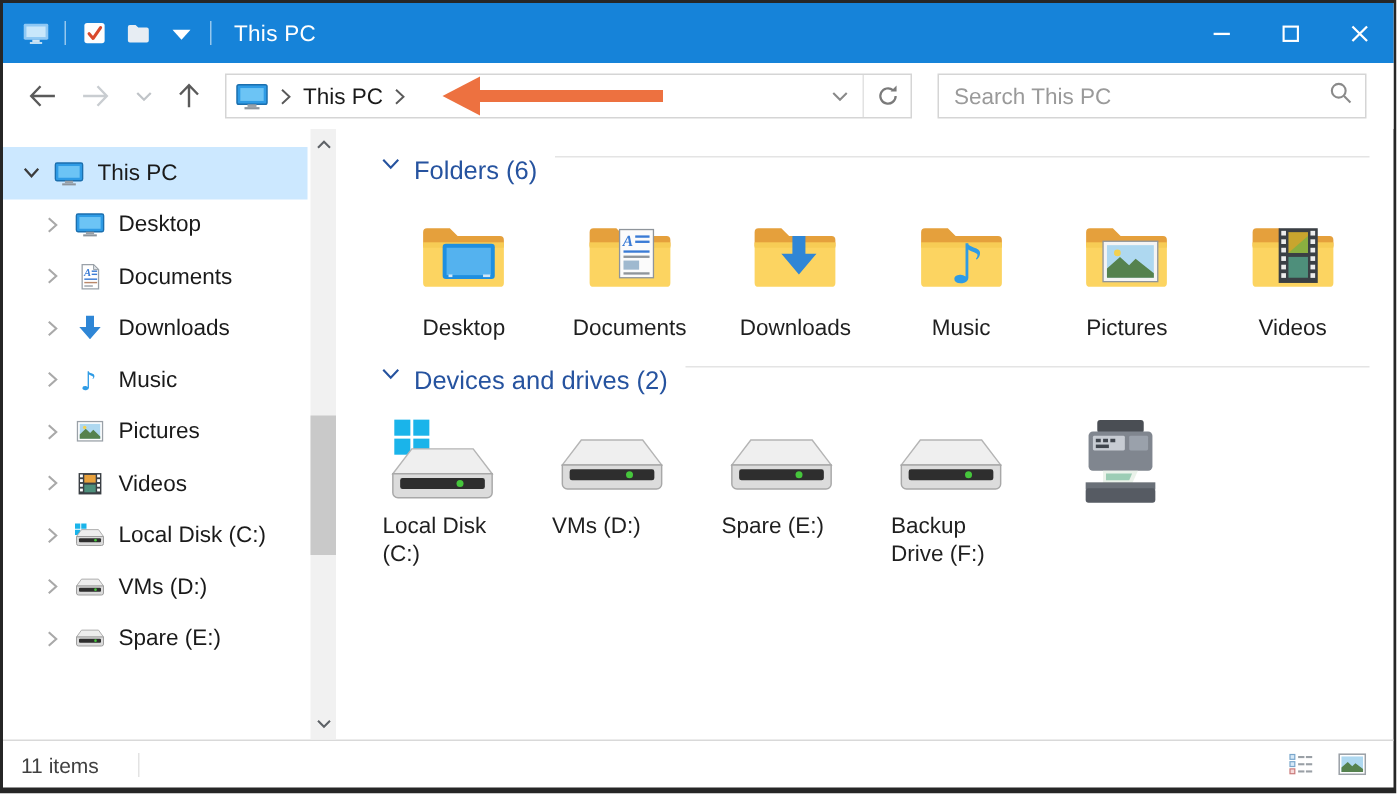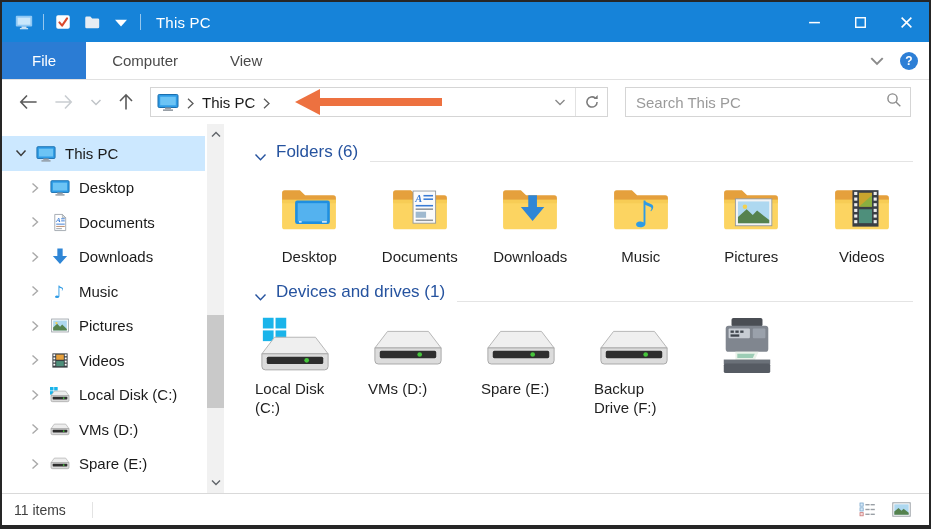--- a/index.html
+++ b/index.html
@@ -55,21 +55,21 @@
   .treerow.child .twisty { margin-left:26px; }
   .tico { width:22px; height:20px; flex:none; margin-left:7px; display:flex; align-items:center; justify-content:center; }
   .tico svg { width:20px; height:19px; }
   .tlabel { margin-left:8px; white-space:nowrap; }
   .vscroll { position:absolute; left:205px; top:0; bottom:0; width:17px; background:#F1F1F1; }
   .vs-arrow { position:absolute; left:0; width:17px; height:17px; display:flex; align-items:center; justify-content:center; }
   .vs-up { top:2px; } .vs-down { bottom:2px; }
   .vs-thumb { position:absolute; left:0; width:17px; top:191px; height:93px; background:#C9C9C9; }
 
   .main { flex:1; padding:16px 12px 0 20px; overflow:hidden; }
-  .grouphdr { display:flex; align-items:flex-end; margin-top:2px; }
+  .grouphdr { display:flex; align-items:flex-start; margin-top:2px; }
   .ghchev { width:14px; height:10px; margin-right:8px; display:flex; align-items:center; }
   .ghlabel { font-size:17px; color:#26539F; white-space:nowrap; }
   .ghrule { flex:1; border-top:1px solid #E4E4E4; margin-left:12px; margin-right:4px; }
   .tilesrow { display:flex; margin-top:12px; margin-bottom:16px; }
   .tile { width:113px; display:flex; flex-direction:column; align-items:center; cursor:default; }
   .tile .icobox { width:76px; height:70px; display:flex; align-items:flex-end; justify-content:center; }
   .tile .icobox svg { width:72px; height:66px; }
   .tile .tilelabel { margin-top:3px; font-size:15px; color:#1f1f1f; text-align:center; line-height:19px; max-width:100px; }
   .tilesrow.drives .tile { align-items:flex-start; }
   .tilesrow.drives .icobox { width:80px; height:62px; justify-content:flex-start; padding-left:4px; }
@@ -130,40 +130,20 @@
           </svg>
       </div>
       <div class="wbtn">
         <svg viewBox="0 0 12 12">
             <path d="M1.5 1.5 L10.5 10.5 M10.5 1.5 L1.5 10.5" stroke="#fff" stroke-width="1.4"></path>
           </svg>
       </div>
     </div>
   </div>
 
-  <div class="menubar">
-    <div id="tabs" style="display: flex;">
-        <div class="mtab active">File</div>
-        <div class="mtab">Computer</div>
-        <div class="mtab">View</div>
-      </div>
-    <div class="menuright">
-      <span class="ric">
-        <svg viewBox="0 0 14 14">
-            <path d="M3 5 l4 4 4-4" stroke="#8A8A8A" stroke-width="1.4" fill="none"></path>
-          </svg>
-      </span>
-      <span class="ric">
-        <svg viewBox="0 0 20 20">
-            <circle cx="10" cy="10" r="9" fill="#2D7FD6"></circle>
-            <text x="10" y="14.3" font-size="12" font-weight="bold" fill="#fff" text-anchor="middle" font-family="Liberation Sans, sans-serif">?</text>
-          </svg>
-      </span>
-    </div>
-  </div>
 
   <div class="toolbar">
     <div class="navbtns">
       <span class="navbtn">
         <svg width="20" height="16" viewBox="0 0 20 16">
             <path d="M9 1.5 L2.8 8 L9 14.5 M2.8 8 H18.6" fill="none" stroke="#5A5A5A" stroke-width="1.6"></path>
           </svg>
       </span>
       <span class="navbtn">
         <svg width="20" height="16" viewBox="0 0 20 16">
@@ -536,21 +516,21 @@
             </div>
             <div class="tilelabel">Videos</div>
           </div>
         </div>
         <div class="grouphdr">
           <span class="ghchev">
             <svg width="13" height="9" viewBox="0 0 13 9">
               <path d="M1.5 1.5 L6.5 6.8 L11.5 1.5" fill="none" stroke="#26539F" stroke-width="1.4"></path>
             </svg>
           </span>
-          <span class="ghlabel">Devices and drives (1)</span>
+          <span class="ghlabel">Devices and drives (2)</span>
           <span class="ghrule"></span>
         </div>
         <div class="tilesrow drives">
           <div class="tile">
             <div class="icobox">
               <svg viewBox="0 0 76 58">
                 <g fill="#1AB4EA">
                   <rect x="5" y="0" width="11" height="11"></rect>
                   <rect x="18" y="0" width="11" height="11"></rect>
                   <rect x="5" y="13" width="11" height="11"></rect>

